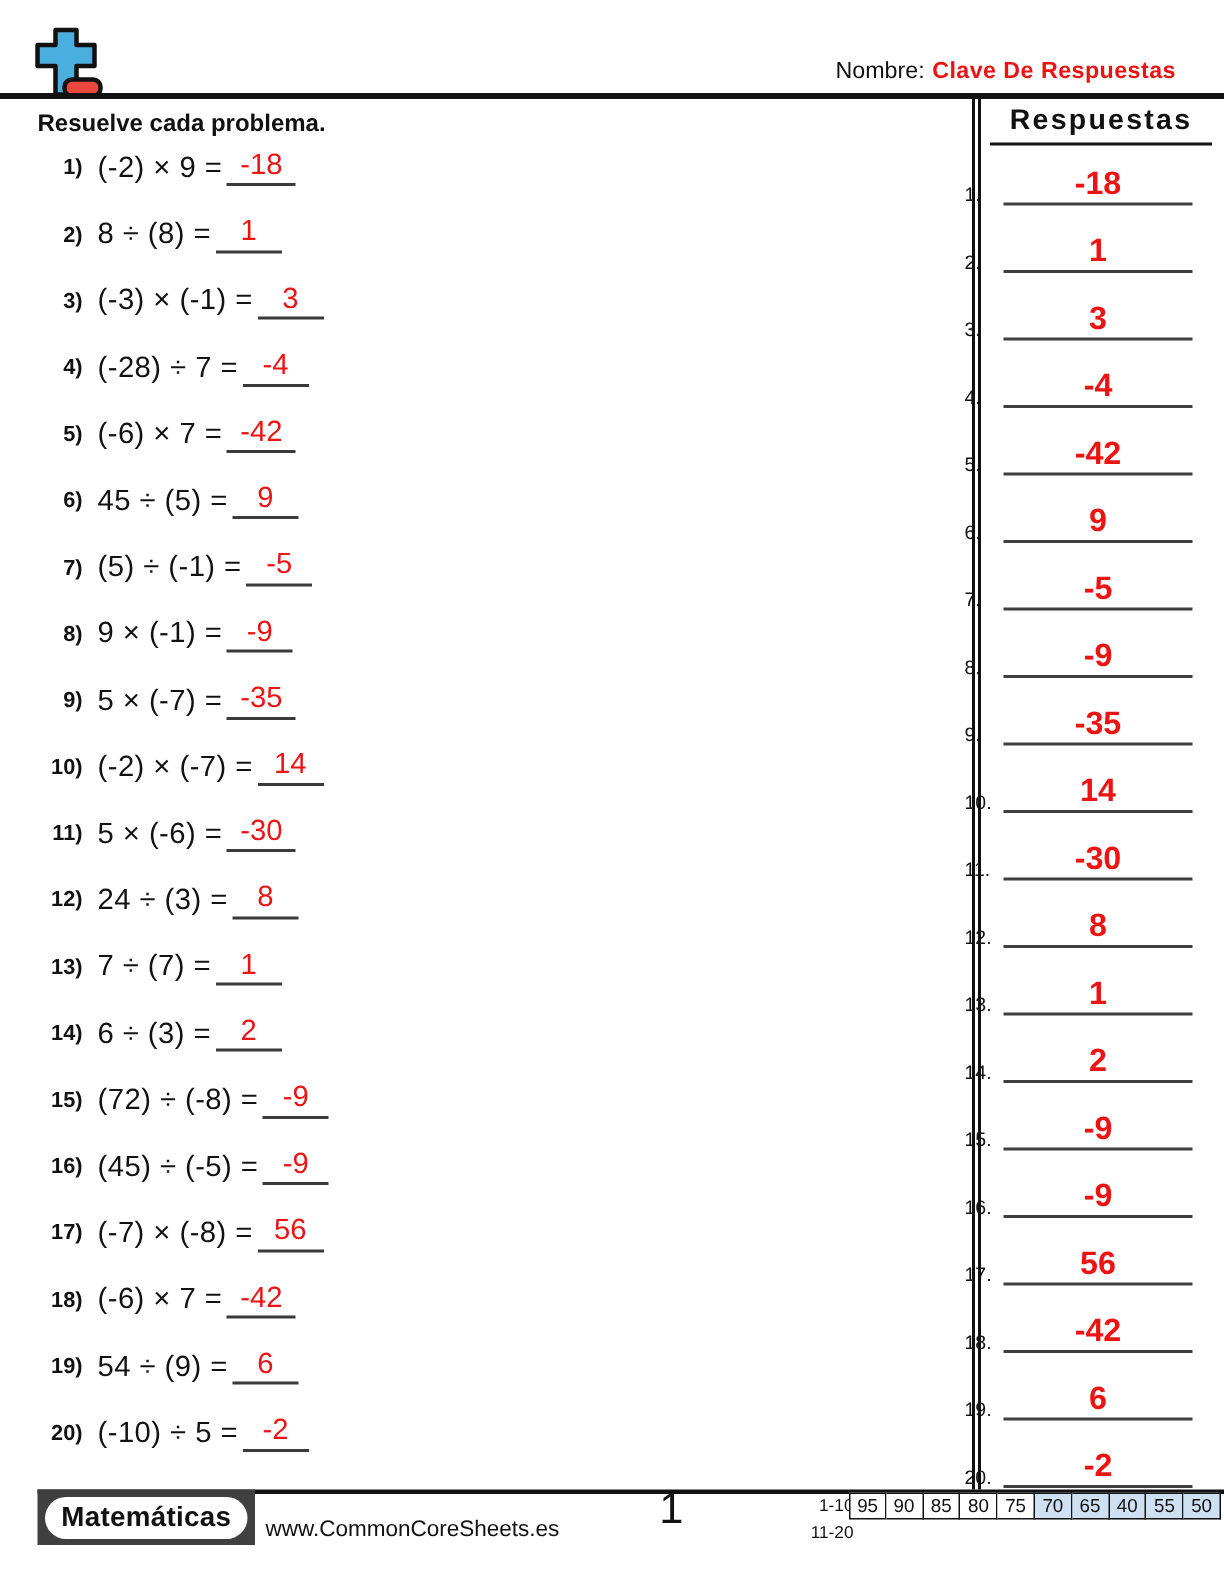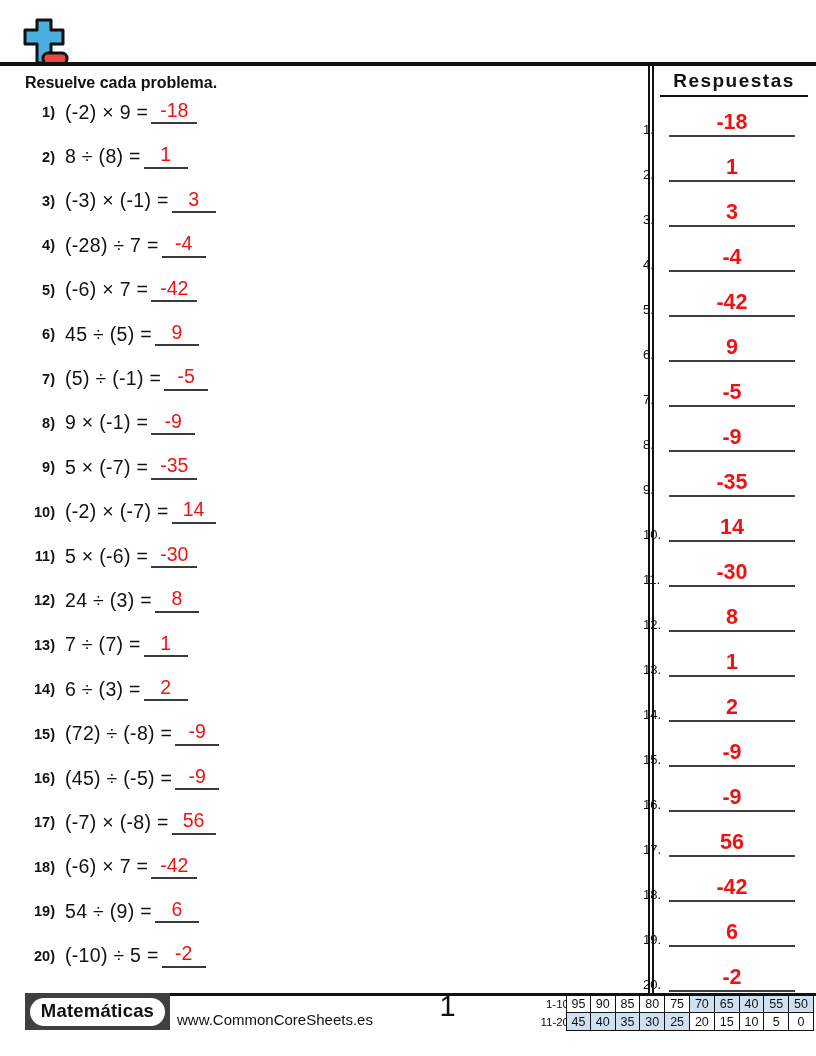--- a/index.html
+++ b/index.html
@@ -59,20 +59,23 @@
 </style>
 </head>
 <body>
 
 <div class="page">
 
   <svg class="logo" viewBox="0 0 46 52">
     <path class="logo-plus" d="M14,3 h14 v10 h12 v14 h-12 v19 h-14 v-19 h-12 v-14 h12 z"></path>
     <rect class="logo-minus" x="20" y="36" width="24" height="11" rx="5"></rect>
   </svg>
+  <div class="name-row">
+    <span>Nombre:</span><span class="name-value">Clave De Respuestas</span>
+  </div>
   <div class="header-rule"></div>
   <div class="instruction">Resuelve cada problema.</div>
 
   <div class="v-divider"></div>
 
   <main class="problems">
 
       <div class="prob-row">
         <span class="prob-num">1)</span>
         <span class="prob-expr">(-2) × 9 =</span>
@@ -315,28 +318,15 @@
         <div class="grade-cell">90</div>
         <div class="grade-cell">85</div>
         <div class="grade-cell">80</div>
         <div class="grade-cell">75</div>
         <div class="grade-cell">70</div>
         <div class="grade-cell">65</div>
         <div class="grade-cell">40</div>
         <div class="grade-cell">55</div>
         <div class="grade-cell">50</div>
       </div>
-    <div class="grade-row grade-row-2">
-
-    <div class="grade-cell">45</div>
-        <div class="grade-cell">40</div>
-        <div class="grade-cell">35</div>
-        <div class="grade-cell">30</div>
-        <div class="grade-cell">25</div>
-        <div class="grade-cell">20</div>
-        <div class="grade-cell">15</div>
-        <div class="grade-cell">10</div>
-        <div class="grade-cell">5</div>
-        <div class="grade-cell">0</div>
-      </div>
   </div>
 
 </div>
 
 </body></html>

